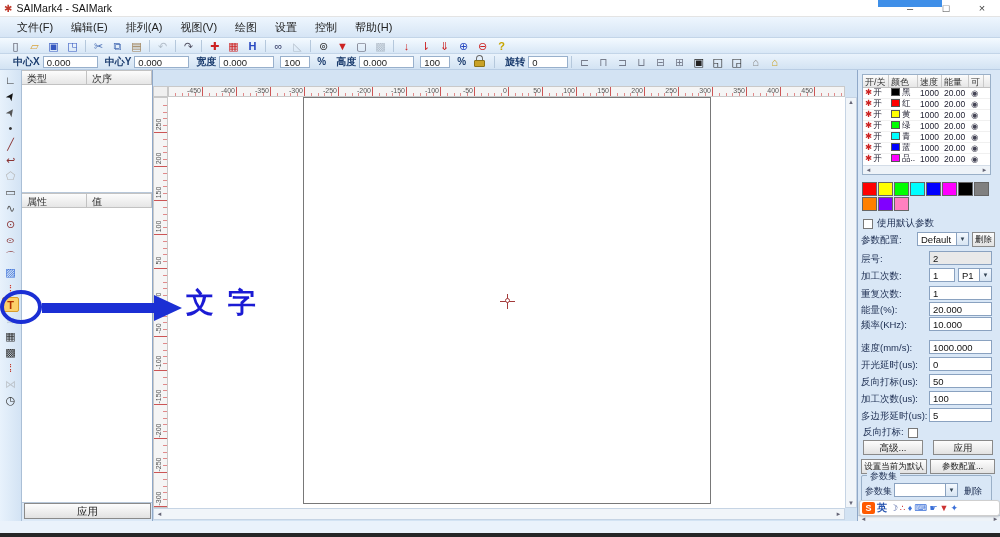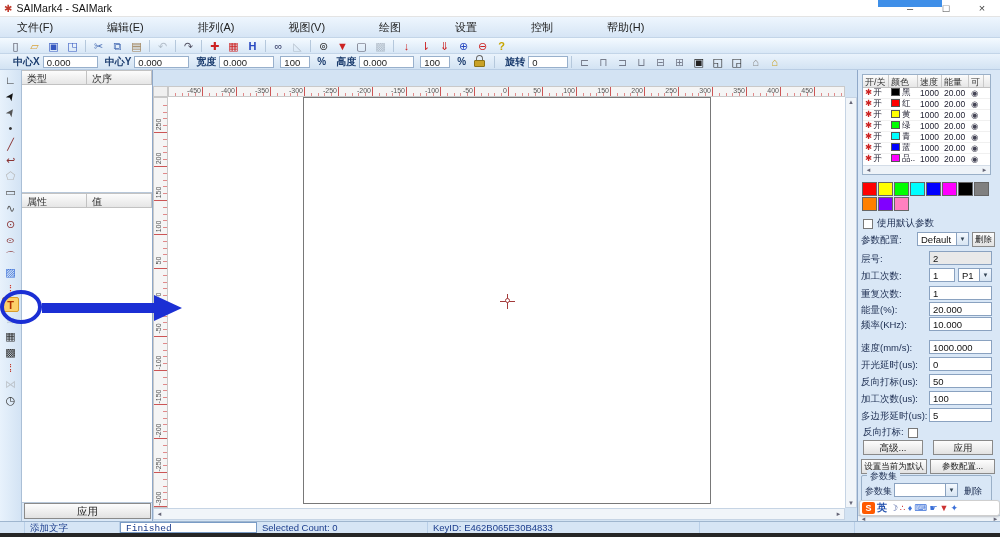--- a/index.html
+++ b/index.html
@@ -9,21 +9,21 @@
 
   
   .titlebar { position:absolute; left:0; top:0; width:1000px; height:17px; background:#ffffff; border-bottom:1px solid #e4e4e4; display:flex; align-items:center; padding-left:4px; }
   .app-icon { color:#c0392b; font-size:10px; margin-right:4px; }
   .title-text { font-size:10.5px; color:#111; }
   .tb-artifact { position:absolute; left:878px; top:0; width:64px; height:7px; background:#3f8fe8; }
   .win-controls { position:absolute; right:0; top:0; height:17px; display:flex; }
   .win-controls span { width:36px; text-align:center; font-size:11px; color:#444; line-height:16px; cursor:default; }
 
   
-  .menubar { position:absolute; left:0; top:17px; width:1000px; height:21px; background:linear-gradient(#eef6fe,#d6e5f5); border-bottom:1px solid #c3d5e8; display:flex; align-items:center; padding-left:8px;gap:36px; }
+  .menubar { position:absolute; left:0; top:17px; width:1000px; height:21px; background:linear-gradient(#eef6fe,#d6e5f5); border-bottom:1px solid #c3d5e8; display:flex; align-items:center; padding-left:8px; }
   .menu-item { padding:2px 9px; font-size:11px; color:#222; }
 
   
   .toolbar1 { position:absolute; left:0; top:38px; width:1000px; height:16px; background:linear-gradient(#f4faff,#d8e7f6); border-bottom:1px solid #c3d5e8; display:flex; align-items:center; padding-left:6px; }
   .tbi { width:17px; height:14px; text-align:center; font-size:11px; line-height:14px; margin:0 1px; }
   .tbi.grayed { opacity:.55; }
   .tsep { width:1px; height:12px; background:#b5c8dc; margin:0 3px; }
   .toolbar2 { position:absolute; left:0; top:54px; width:1000px; height:16px; background:linear-gradient(#eaf3fc,#d3e3f3); border-bottom:1px solid #b9cde4; display:flex; align-items:center; padding-left:6px; font-size:10px; color:#223; }
   .t2lab { margin:0 3px 0 7px; color:#1b3c6e; font-weight:bold; }
   .tnum { background:#fff; border:1px solid #98b0cc; height:12px; line-height:11px; padding:0 3px; font-size:9.5px; color:#222; }
@@ -636,28 +636,20 @@
           <span class="ime-ic" style="color: rgb(58, 111, 216);">✦</span>
         </span>
     </div>
 
     <div class="rp-hbar">
       <span class="sarrow">◄</span>
       <span class="sarrow">►</span>
     </div>
   </div>
 
-  <div class="statusbar">
-    <div class="sseg" style="width:25px"></div>
-    <div class="sseg" style="width:95px">添加文字</div>
-    <div class="sseg box" style="width:137px">Finished</div>
-    <div class="sseg" style="width:171px">Selected Count: 0</div>
-    <div class="sseg" style="width:272px">KeyID: E462B065E30B4833</div>
-    <div class="sseg" style="width:155px"></div>
-    <div class="sseg" style="flex:1;border-right:none"></div>
-  </div>
   <div class="bottomstrip"></div>
 
   <div class="ann-ellipse"></div>
   <div class="ann-arrow-body"></div>
   <div class="ann-arrow-head"></div>
+  <div class="ann-text">文 字</div>
 
 </div>
 
 </body></html>

